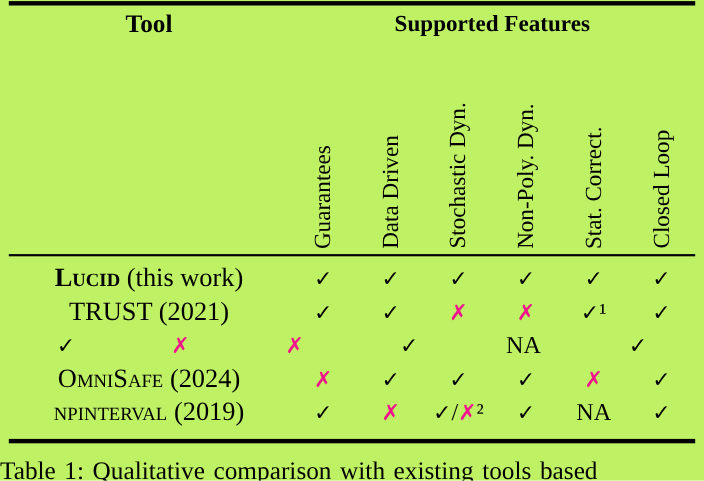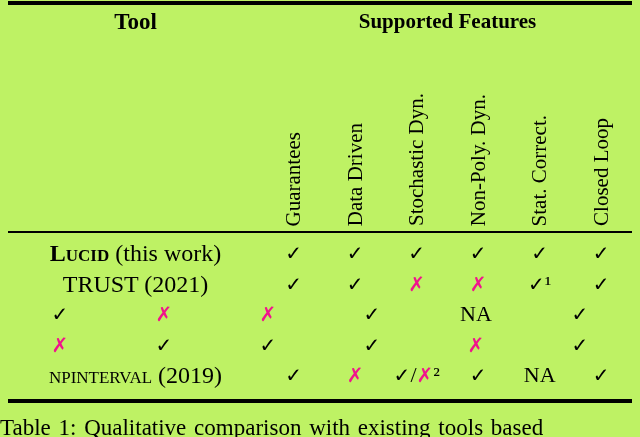--- a/index.html
+++ b/index.html
@@ -121,20 +121,21 @@
     <div class="row">
       <div class="cell"><span class="check">✓</span></div>
       <div class="cell"><span class="cross" style="color: rgb(240, 20, 140);">✗</span></div>
       <div class="cell"><span class="cross" style="color: rgb(240, 20, 140);">✗</span></div>
       <div class="cell"><span class="check">✓</span></div>
       <div class="cell"><span class="plain">N</span><span class="plain">A</span></div>
       <div class="cell"><span class="check">✓</span></div>
     </div>
 
     <div class="row">
+      <div class="rowname"><span class="sc">OmniSafe</span><span> (2024)</span></div>
       <div class="cell"><span class="cross" style="color: rgb(240, 20, 140);">✗</span></div>
       <div class="cell"><span class="check">✓</span></div>
       <div class="cell"><span class="check">✓</span></div>
       <div class="cell"><span class="check">✓</span></div>
       <div class="cell"><span class="cross" style="color: rgb(240, 20, 140);">✗</span></div>
       <div class="cell"><span class="check">✓</span></div>
     </div>
 
     <div class="row">
       <div class="rowname"><span class="sc">npinterval</span><span> (2019)</span></div>

